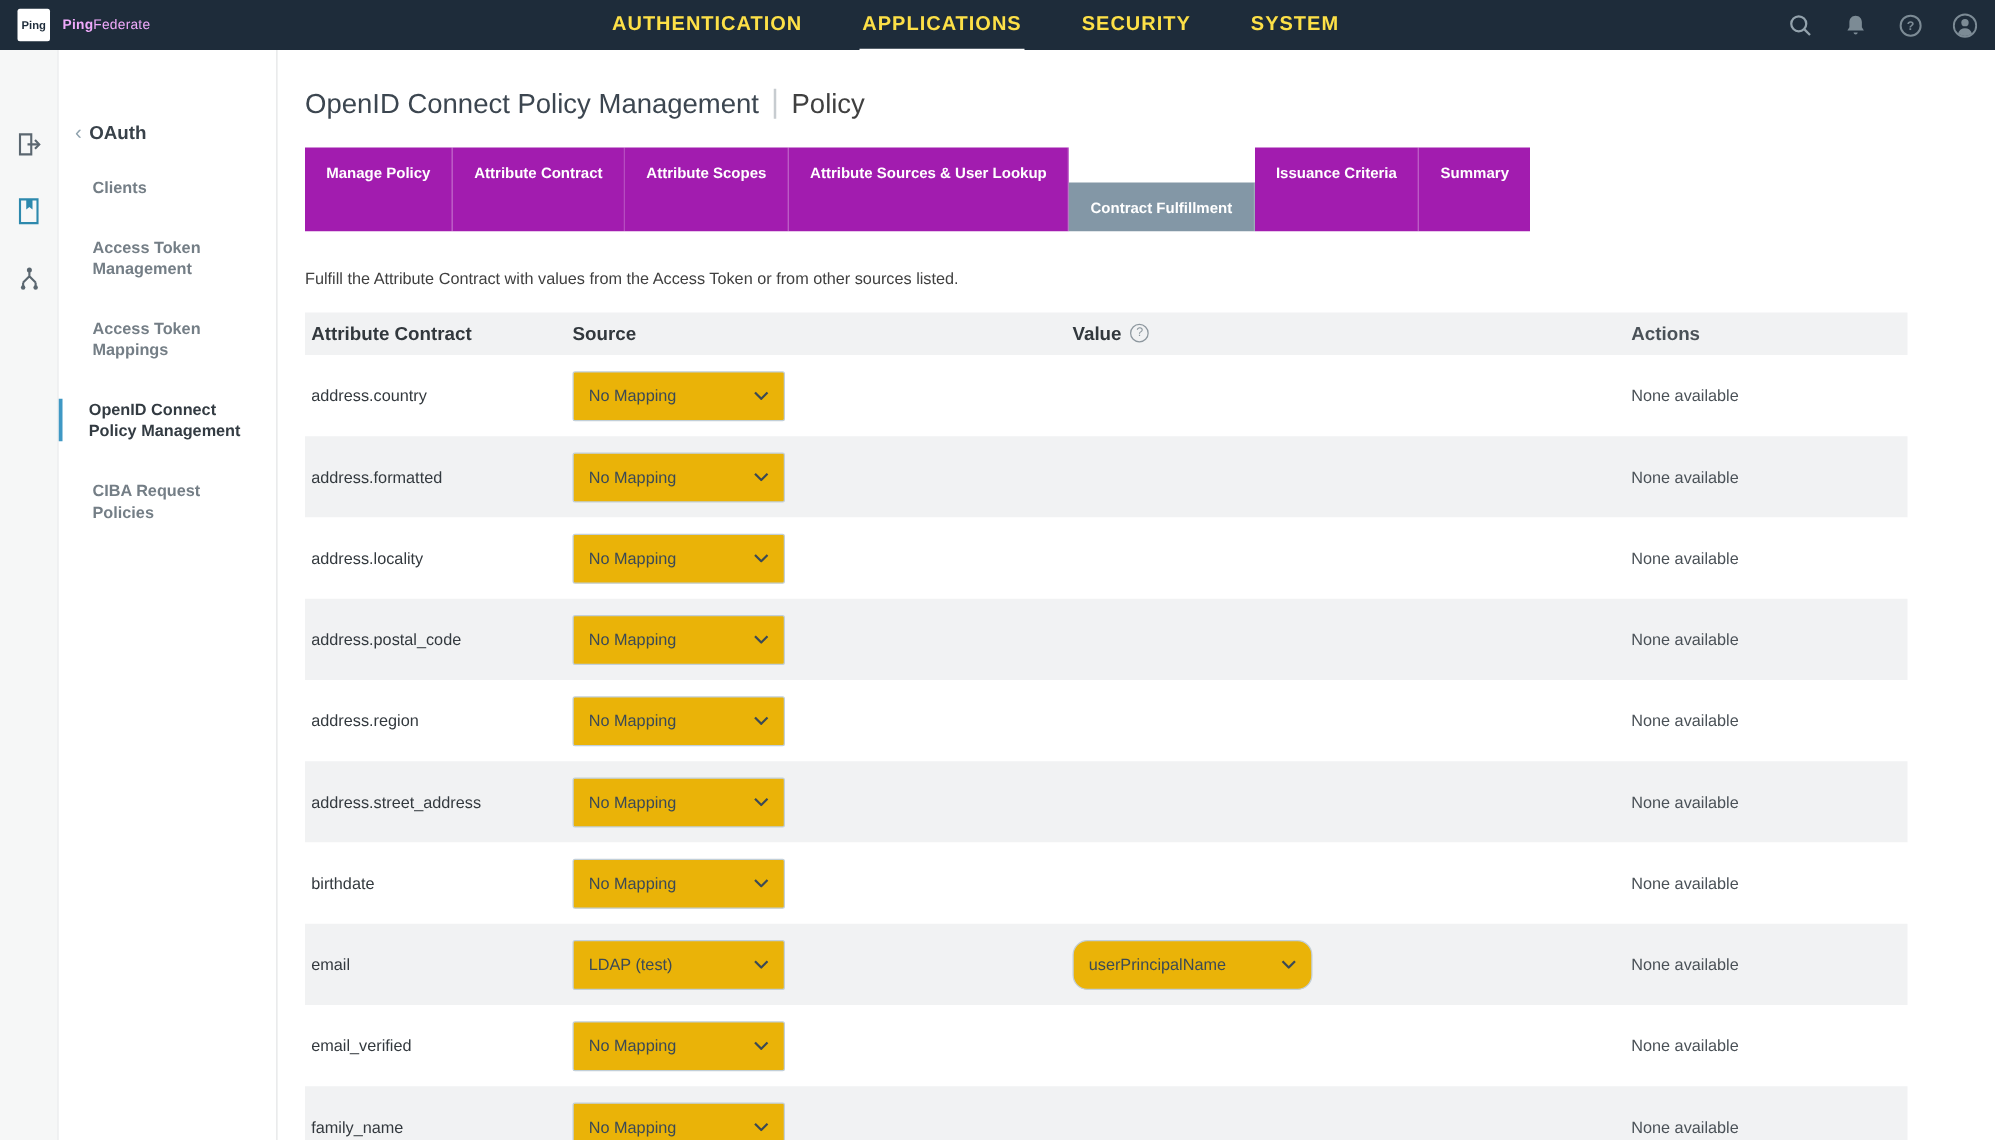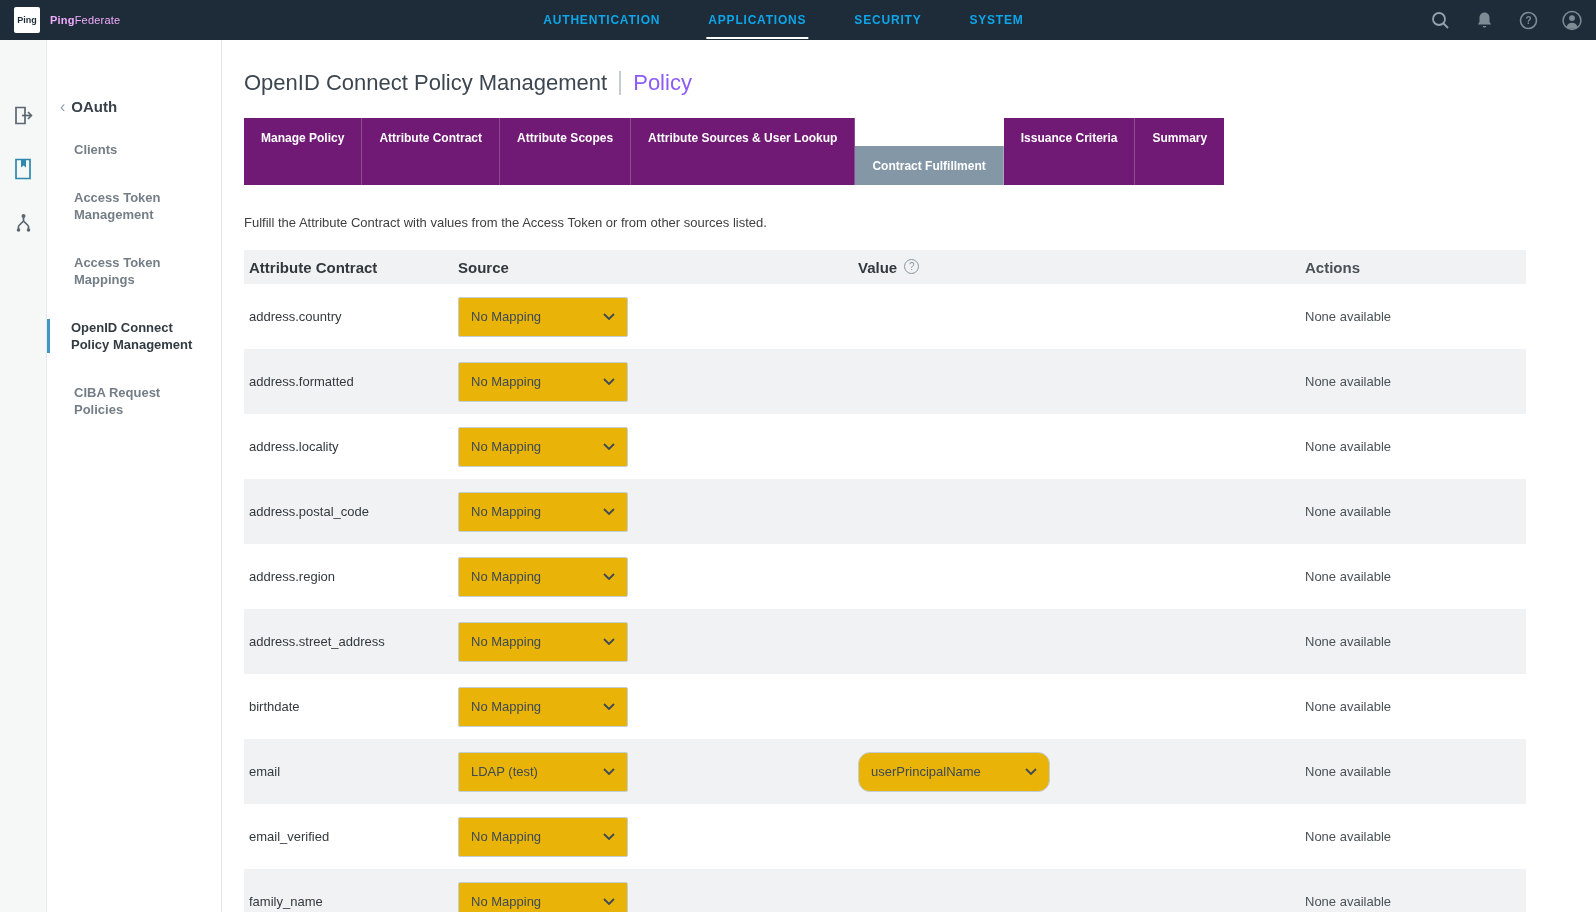--- a/index.html
+++ b/index.html
@@ -34,22 +34,22 @@
   .topnav {
     position: absolute;
     left: 50%; top: 0;
     transform: translateX(-53%);
     height: 40px;
     display: flex;
     align-items: center;
     gap: 44px;
   }
   .topnav .nav-item {
-    color: #0ea5e9;
-    font-size: 12px;
+    color: #fde047;
+    font-size: 16px;
     font-weight: bold;
     letter-spacing: .8px;
     padding: 12px 2px 10px 2px;
     cursor: pointer;
     border-bottom: 2px solid transparent;
     text-align: right;
   }
   .topnav .nav-item.active { border-bottom: 2px solid #ffffff; }
   .topbar-icons {
     margin-left: auto;
@@ -108,25 +108,25 @@
   }
 
   
   .main { flex: 1; padding: 0 0 0 22px; overflow: hidden; }
   .title-row {
     display: flex; align-items: center;
     margin: 30px 0 22px 0;
   }
   .page-title { font-size: 22px; color: #3c4650; }
   .title-sep { width: 2px; height: 24px; background: #c7ccd0; margin: 0 12px; }
-  .page-subtitle { font-size: 22px; color: #8b5cf6; }
+  .page-subtitle { font-size: 22px; color: #404040; }
 
   .tabs { display: flex; }
   .tab {
-    background: #701a75;
+    background: #a21caf;
     color: #ffffff;
     font-size: 12px;
     font-weight: bold;
     padding: 13px 17px 12px 17px;
     cursor: pointer;
     border-right: 1px solid rgba(255,255,255,0.22);
     white-space: nowrap;
   }
   .tab:last-child { border-right: none; }
   .tab.active { background: #8397a6; margin-top: 28px; }

